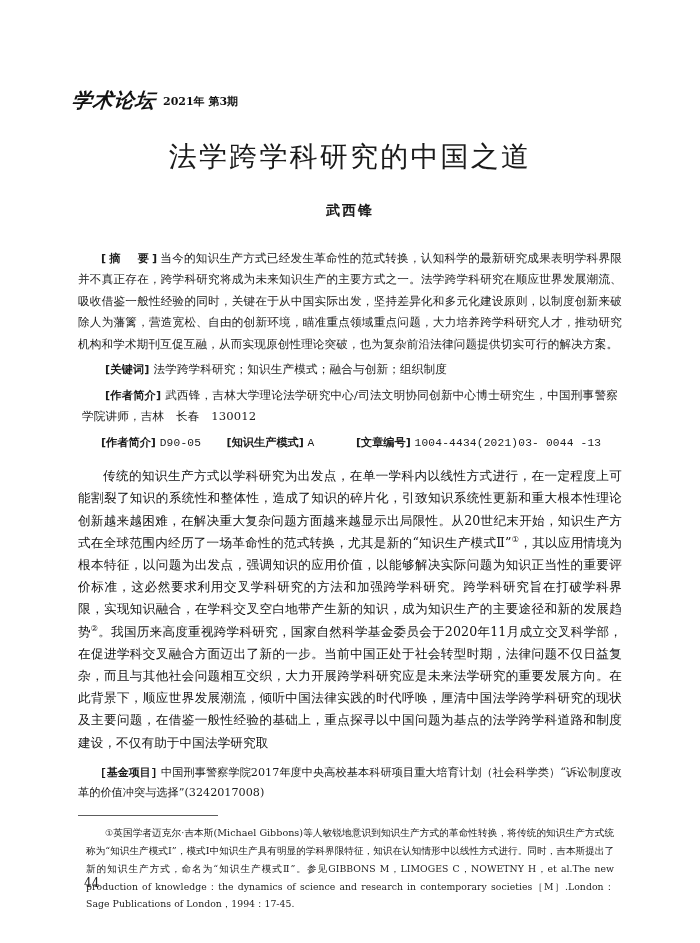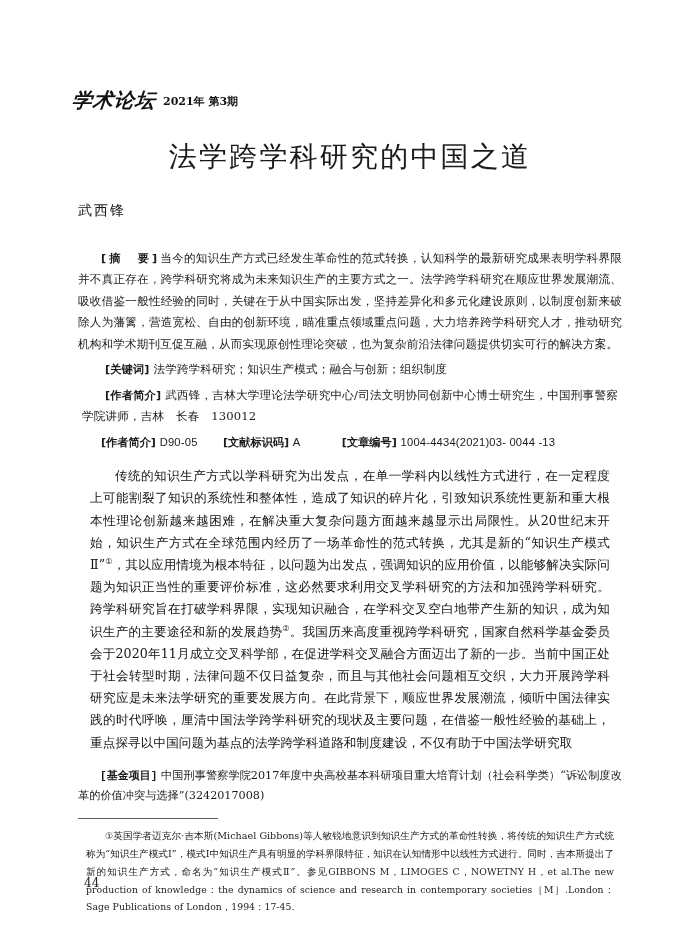--- a/index.html
+++ b/index.html
@@ -62,25 +62,26 @@
     text-align: center;
     font-family: "DejaVu Sans", "Liberation Sans", sans-serif;
     font-size: 28px;
     font-weight: 400;
     letter-spacing: 2.2px;
     color: #1a1a1a;
     line-height: 1.2;
   }
   .author {
     margin-top: 28px;
-    text-align: left;
+    text-align: center;
     font-family: "DejaVu Serif", "Liberation Serif", serif;
     font-size: 14px;
     letter-spacing: 2px;
     color: #1a1a1a;
+    font-weight: bold;
   }
 
   
   .abs-block {
     margin-top: 28px;
     font-size: 11.6px;
     line-height: 21.5px;
     text-align: justify;
     text-justify: inter-ideograph;
     letter-spacing: 0.15px;
@@ -105,37 +106,37 @@
   .codes {
     margin-top: 3px;
     text-indent: 23px;
     font-size: 11.6px;
     line-height: 21.5px;
     color: #1b1b1b;
   }
   .codes .gap-a { display: inline-block; width: 18px; }
   .codes .gap-b { display: inline-block; width: 34px; }
   .code-val {
-    font-family: Liberation Sans, sans-serif;
+    font-family: Liberation Mono, monospace;
     font-size: 11.2px;
     letter-spacing: 0.2px;
   }
 
   
   .body-text {
     margin-top: 11px;
     font-size: 12.6px;
     line-height: 22.2px;
     text-align: justify;
     text-justify: inter-ideograph;
     letter-spacing: 0.1px;
     color: #131313;
   }
   .body-text p {
-    margin: 12px;
+    margin: 0;
     text-indent: 25px;
   }
   sup {
     font-size: 8px;
     vertical-align: super;
     line-height: 0;
   }
 
   
   .fund {
@@ -206,21 +207,21 @@
     <div class="abs-block">
       <p class="abs-para"><span class="tag tag-spaced">[摘　要]</span><span>当今的知识生产方式已经发生革命性的范式转换，认知科学的最新研究成果表明学科界限并不真正存在，跨学科研究将成为未来知识生产的主要方式之一。法学跨学科研究在顺应世界发展潮流、吸收借鉴一般性经验的同时，关键在于从中国实际出发，坚持差异化和多元化建设原则，以制度创新来破除人为藩篱，营造宽松、自由的创新环境，瞄准重点领域重点问题，大力培养跨学科研究人才，推动研究机构和学术期刊互促互融，从而实现原创性理论突破，也为复杂前沿法律问题提供切实可行的解决方案。</span></p>
       <p class="hang"><span class="tag">[关键词]</span> <span>法学跨学科研究；知识生产模式；融合与创新；组织制度</span></p>
       <p class="hang"><span class="tag">[作者简介]</span> <span>武西锋，吉林大学理论法学研究中心/司法文明协同创新中心博士研究生，中国刑事警察学院讲师，吉林　长春　130012</span></p>
     </div>
 
     <div class="codes">
       <span class="tag">[作者简介]</span>
       <span class="code-val">D90-05</span>
       <span class="gap-a"></span>
-      <span class="tag">[文献标识码]</span>
+      <span class="tag">[知识生产模式]</span>
       <span class="code-val">A</span>
       <span class="gap-b"></span>
       <span class="tag">[文章编号]</span>
       <span class="code-val">1004-4434(2021)03- 0044 -13</span>
     </div>
 
     <div class="body-text">
       <p><span>传统的知识生产方式以学科研究为出发点，在单一学科内以线性方式进行，在一定程度上可能割裂了知识的系统性和整体性，造成了知识的碎片化，引致知识系统性更新和重大根本性理论创新越来越困难，在解决重大复杂问题方面越来越显示出局限性。从20世纪末开始，知识生产方式在全球范围内经历了一场革命性的范式转换，尤其是新的“知识生产模式Ⅱ”</span><sup>①</sup><span>，其以应用情境为根本特征，以问题为出发点，强调知识的应用价值，以能够解决实际问题为知识正当性的重要评价标准，这必然要求利用交叉学科研究的方法和加强跨学科研究。跨学科研究旨在打破学科界限，实现知识融合，在学科交叉空白地带产生新的知识，成为知识生产的主要途径和新的发展趋势</span><sup>②</sup><span>。我国历来高度重视跨学科研究，国家自然科学基金委员会于2020年11月成立交叉科学部，在促进学科交叉融合方面迈出了新的一步。当前中国正处于社会转型时期，法律问题不仅日益复杂，而且与其他社会问题相互交织，大力开展跨学科研究应是未来法学研究的重要发展方向。在此背景下，顺应世界发展潮流，倾听中国法律实践的时代呼唤，厘清中国法学跨学科研究的现状及主要问题，在借鉴一般性经验的基础上，重点探寻以中国问题为基点的法学跨学科道路和制度建设，不仅有助于中国法学研究取</span></p>
     </div>
 

